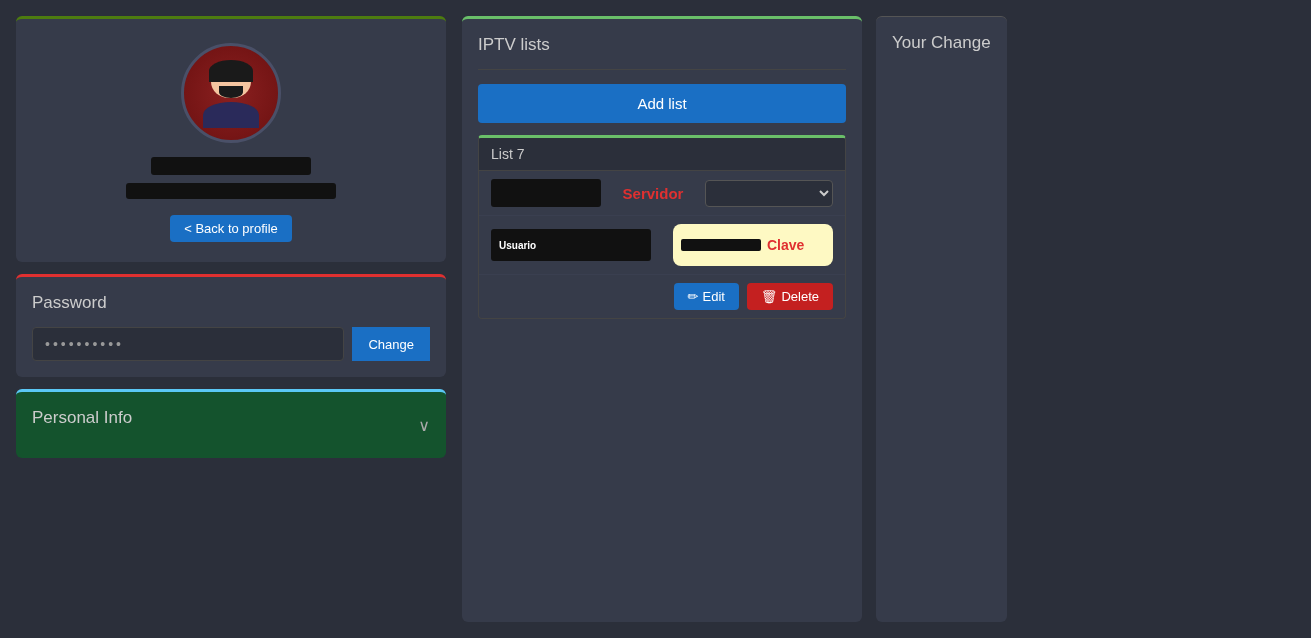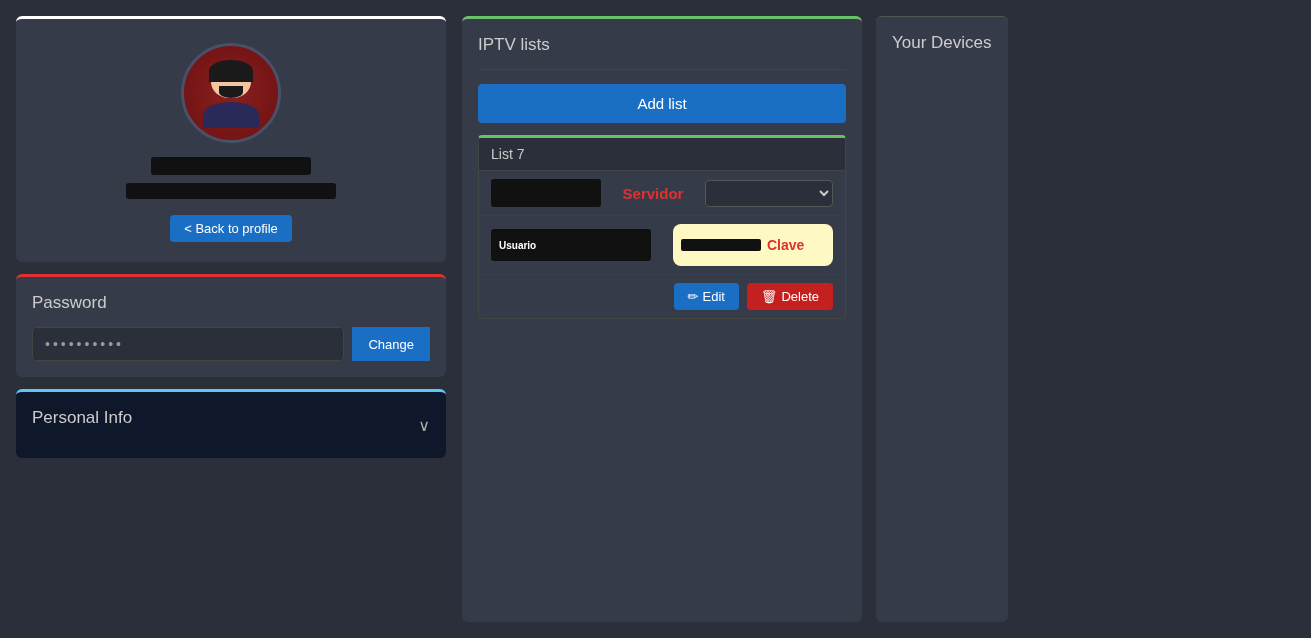--- a/index.html
+++ b/index.html
@@ -23,21 +23,21 @@
       gap: 12px;
     }
 
     .profile-card {
       background-color: #363b4a;
       border-radius: 6px;
       padding: 24px 16px 20px;
       display: flex;
       flex-direction: column;
       align-items: center;
-      border-top: 3px solid #ffffff;
+      border-top: 3px solid #4d7c0f;
       position: relative;
     }
 
     .avatar-wrapper {
       width: 100px;
       height: 100px;
       border-radius: 50%;
       background: radial-gradient(circle, #8b2020, #6b1010);
       display: flex;
       align-items: center;
@@ -154,21 +154,21 @@
       color: #fff;
       border: none;
       border-radius: 0;
       padding: 8px 16px;
       font-size: 13px;
       cursor: pointer;
     }
 
     
     .personal-info-card {
-      background-color: #0f172a;
+      background-color: #14532d;
       border-radius: 6px;
       padding: 16px;
       border-top: 3px solid #5bc8f5;
     }
 
     .personal-info-header {
       display: flex;
       justify-content: space-between;
       align-items: center;
       cursor: pointer;
@@ -419,16 +419,16 @@
         </button>
         <button class="delete-btn">
           <span>🗑</span>
           <span>Delete</span>
         </button>
       </div>
     </div>
   </div>
 
   <div class="devices-card">
-    <div class="card-title">Your Devices</div>
+    <div class="card-title">Your Change</div>
   </div>
 
 </div>
 
 </body></html>

